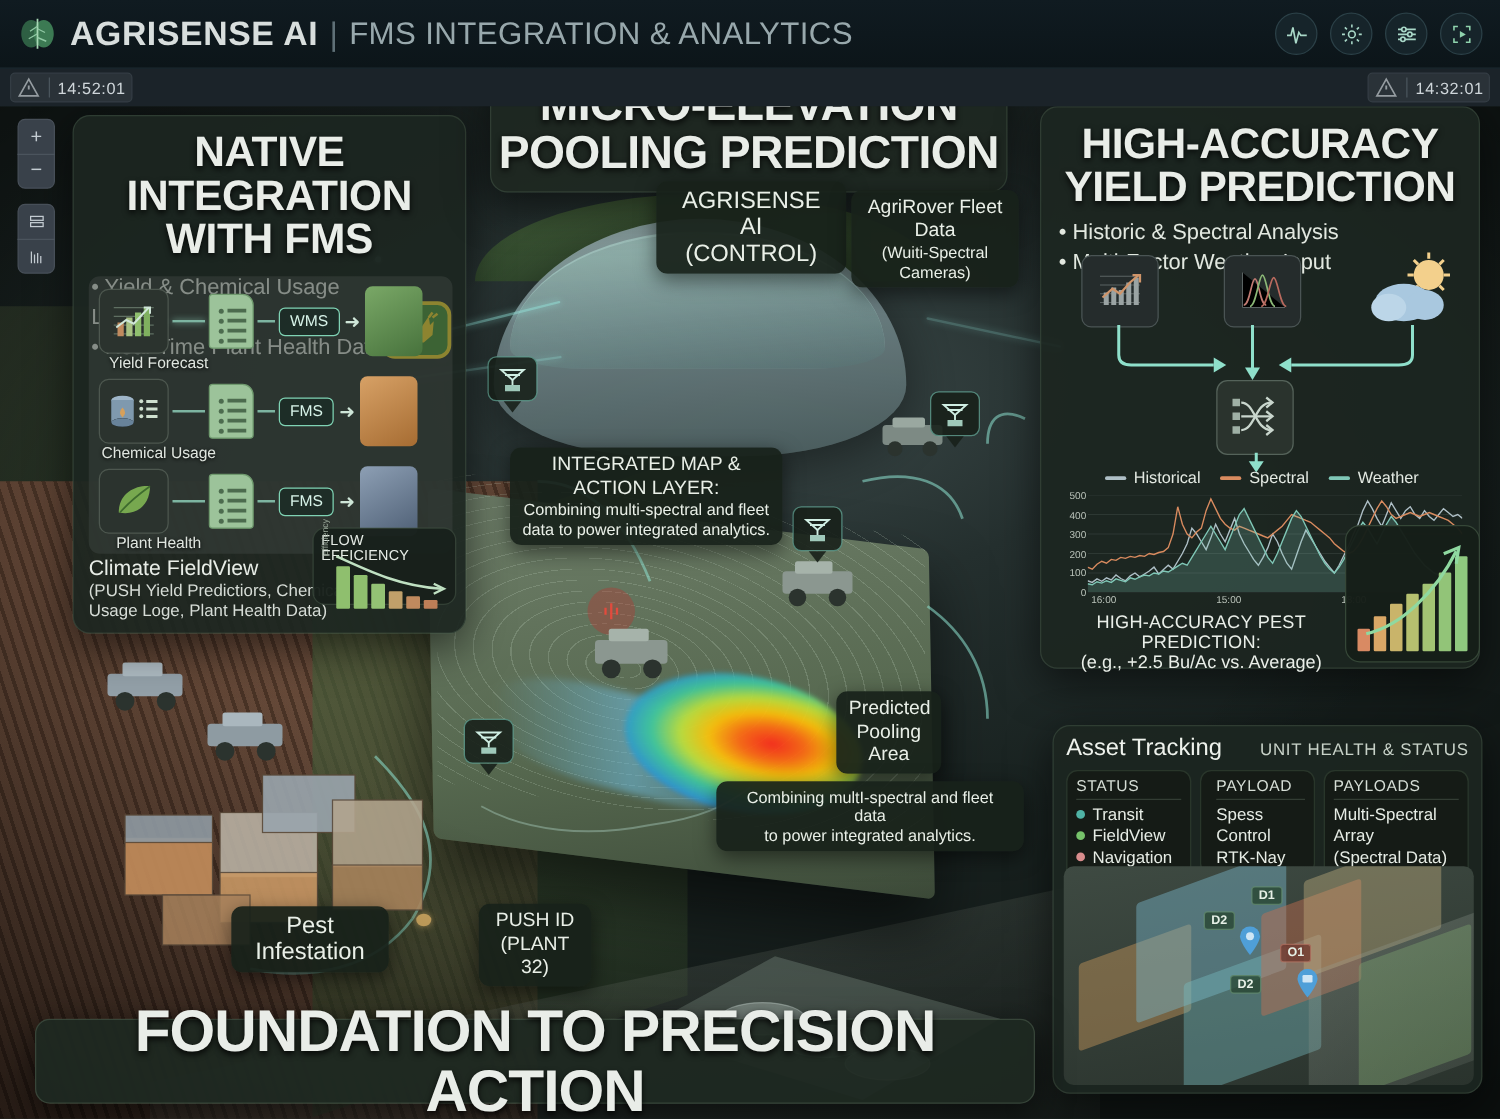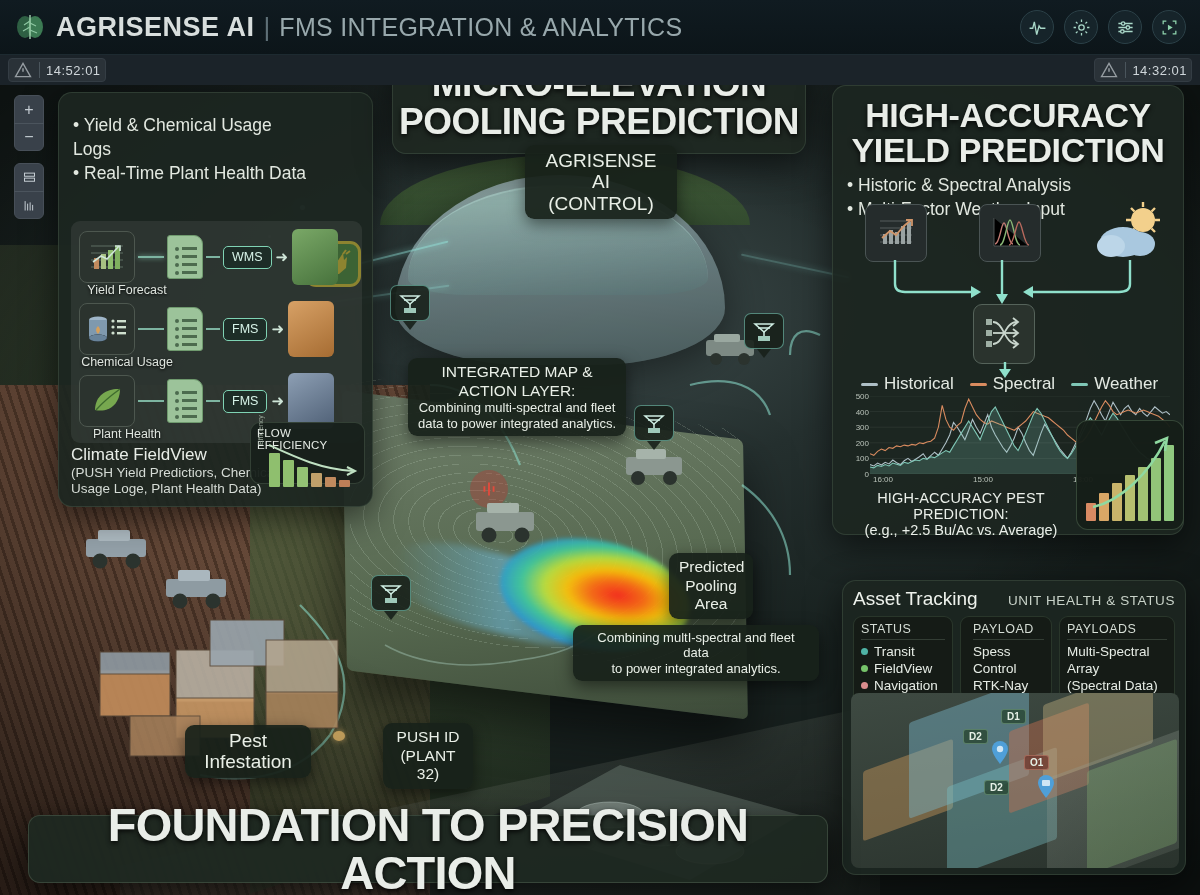--- a/index.html
+++ b/index.html
@@ -261,21 +261,21 @@
     display: flex; align-items: center; justify-content: center;
   }
   .mixbox {
     position: absolute; left: 140px; top: 218px; width: 62px; height: 60px;
     border-radius: 9px; background: #2a332d; border: 1px solid #55635a;
     display: flex; align-items: center; justify-content: center;
   }
   .legend {
     position: absolute; left: 14px; top: 288px; width: 325px;
     display: flex; gap: 16px; justify-content: center; align-items: center;
-    font-size: 17px; color: #e3e9e2;
+    font-size: 13px; color: #e3e9e2;
   }
   .legend span.dash { display: inline-block; width: 17px; height: 3px; border-radius: 2px; margin-right: 6px; vertical-align: middle; }
   .chartwrap { position: absolute; left: 10px; top: 310px; width: 330px; height: 90px; }
   .ylabs { position: absolute; left: 0; top: 0; width: 26px; height: 78px; }
   .ylabs div { position: absolute; right: 0; font-size: 8px; color: #b9c2b9; }
   .xlabs { position: absolute; left: 26px; top: 79px; width: 300px; height: 12px; }
   .xlabs div { position: absolute; font-size: 8px; color: #b9c2b9; }
   .plot { position: absolute; left: 27px; top: 0; width: 300px; height: 78px; overflow: hidden; }
   .rfoot {
     position: absolute; left: 8px; top: 404px; width: 240px;
@@ -547,20 +547,21 @@
       </div>
       <div class="railbtn">
         <svg viewBox="0 0 24 24" fill="none" stroke="#c4ccd2" stroke-width="1.6">
             <path d="M5 20V5M9 20V9M13 20V7M17 20V11"></path>
           </svg>
       </div>
     </div>
   </div>
 
   <div class="panel" id="leftPanel">
+    <div class="ptitle">NATIVE INTEGRATION WITH FMS</div>
     <ul class="bullets">
       <li>Yield &amp; Chemical Usage Logs</li>
       <li>Real-Time Plant Health Data</li>
     </ul>
 
     <div class="jd-badge">
       <svg width="40" height="32" viewBox="0 0 40 32">
         <path d="M6 26 L12 18 L14 22 L20 10 L24 14 L30 5 L31 12 L34 9 L33 20 L26 26 Z" fill="#f2d421"></path>
         <path d="M30 6 l3-4 M33 6 l4-3" stroke="#f2d421" stroke-width="2" fill="none"></path>
       </svg>
@@ -698,20 +699,24 @@
   </div>
 
   <div class="panel" id="centerTitle">
     <div class="ptitle">MICRO-ELEVATION POOLING PREDICTION</div>
   </div>
 
   <div class="callout" style="left:525px;top:145px;width:152px;">
     <div class="big">AGRISENSE AI</div>
     <div class="big">(CONTROL)</div>
   </div>
+  <div class="callout" style="left:681px;top:152px;width:134px;">
+    <div class="mid">AgriRover Fleet Data</div>
+    <div class="sm">(Wuiti-Spectral Cameras)</div>
+  </div>
   <div class="callout" style="left:408px;top:358px;width:218px;">
     <div class="mid">INTEGRATED MAP &amp;</div>
     <div class="mid">ACTION LAYER:</div>
     <div class="sm">Combining multi-spectral and fleet</div>
     <div class="sm">data to power integrated analytics.</div>
   </div>
   <div class="callout" style="left:669px;top:553px;width:84px;">
     <div class="mid">Predicted</div>
     <div class="mid">Pooling Area</div>
   </div>

